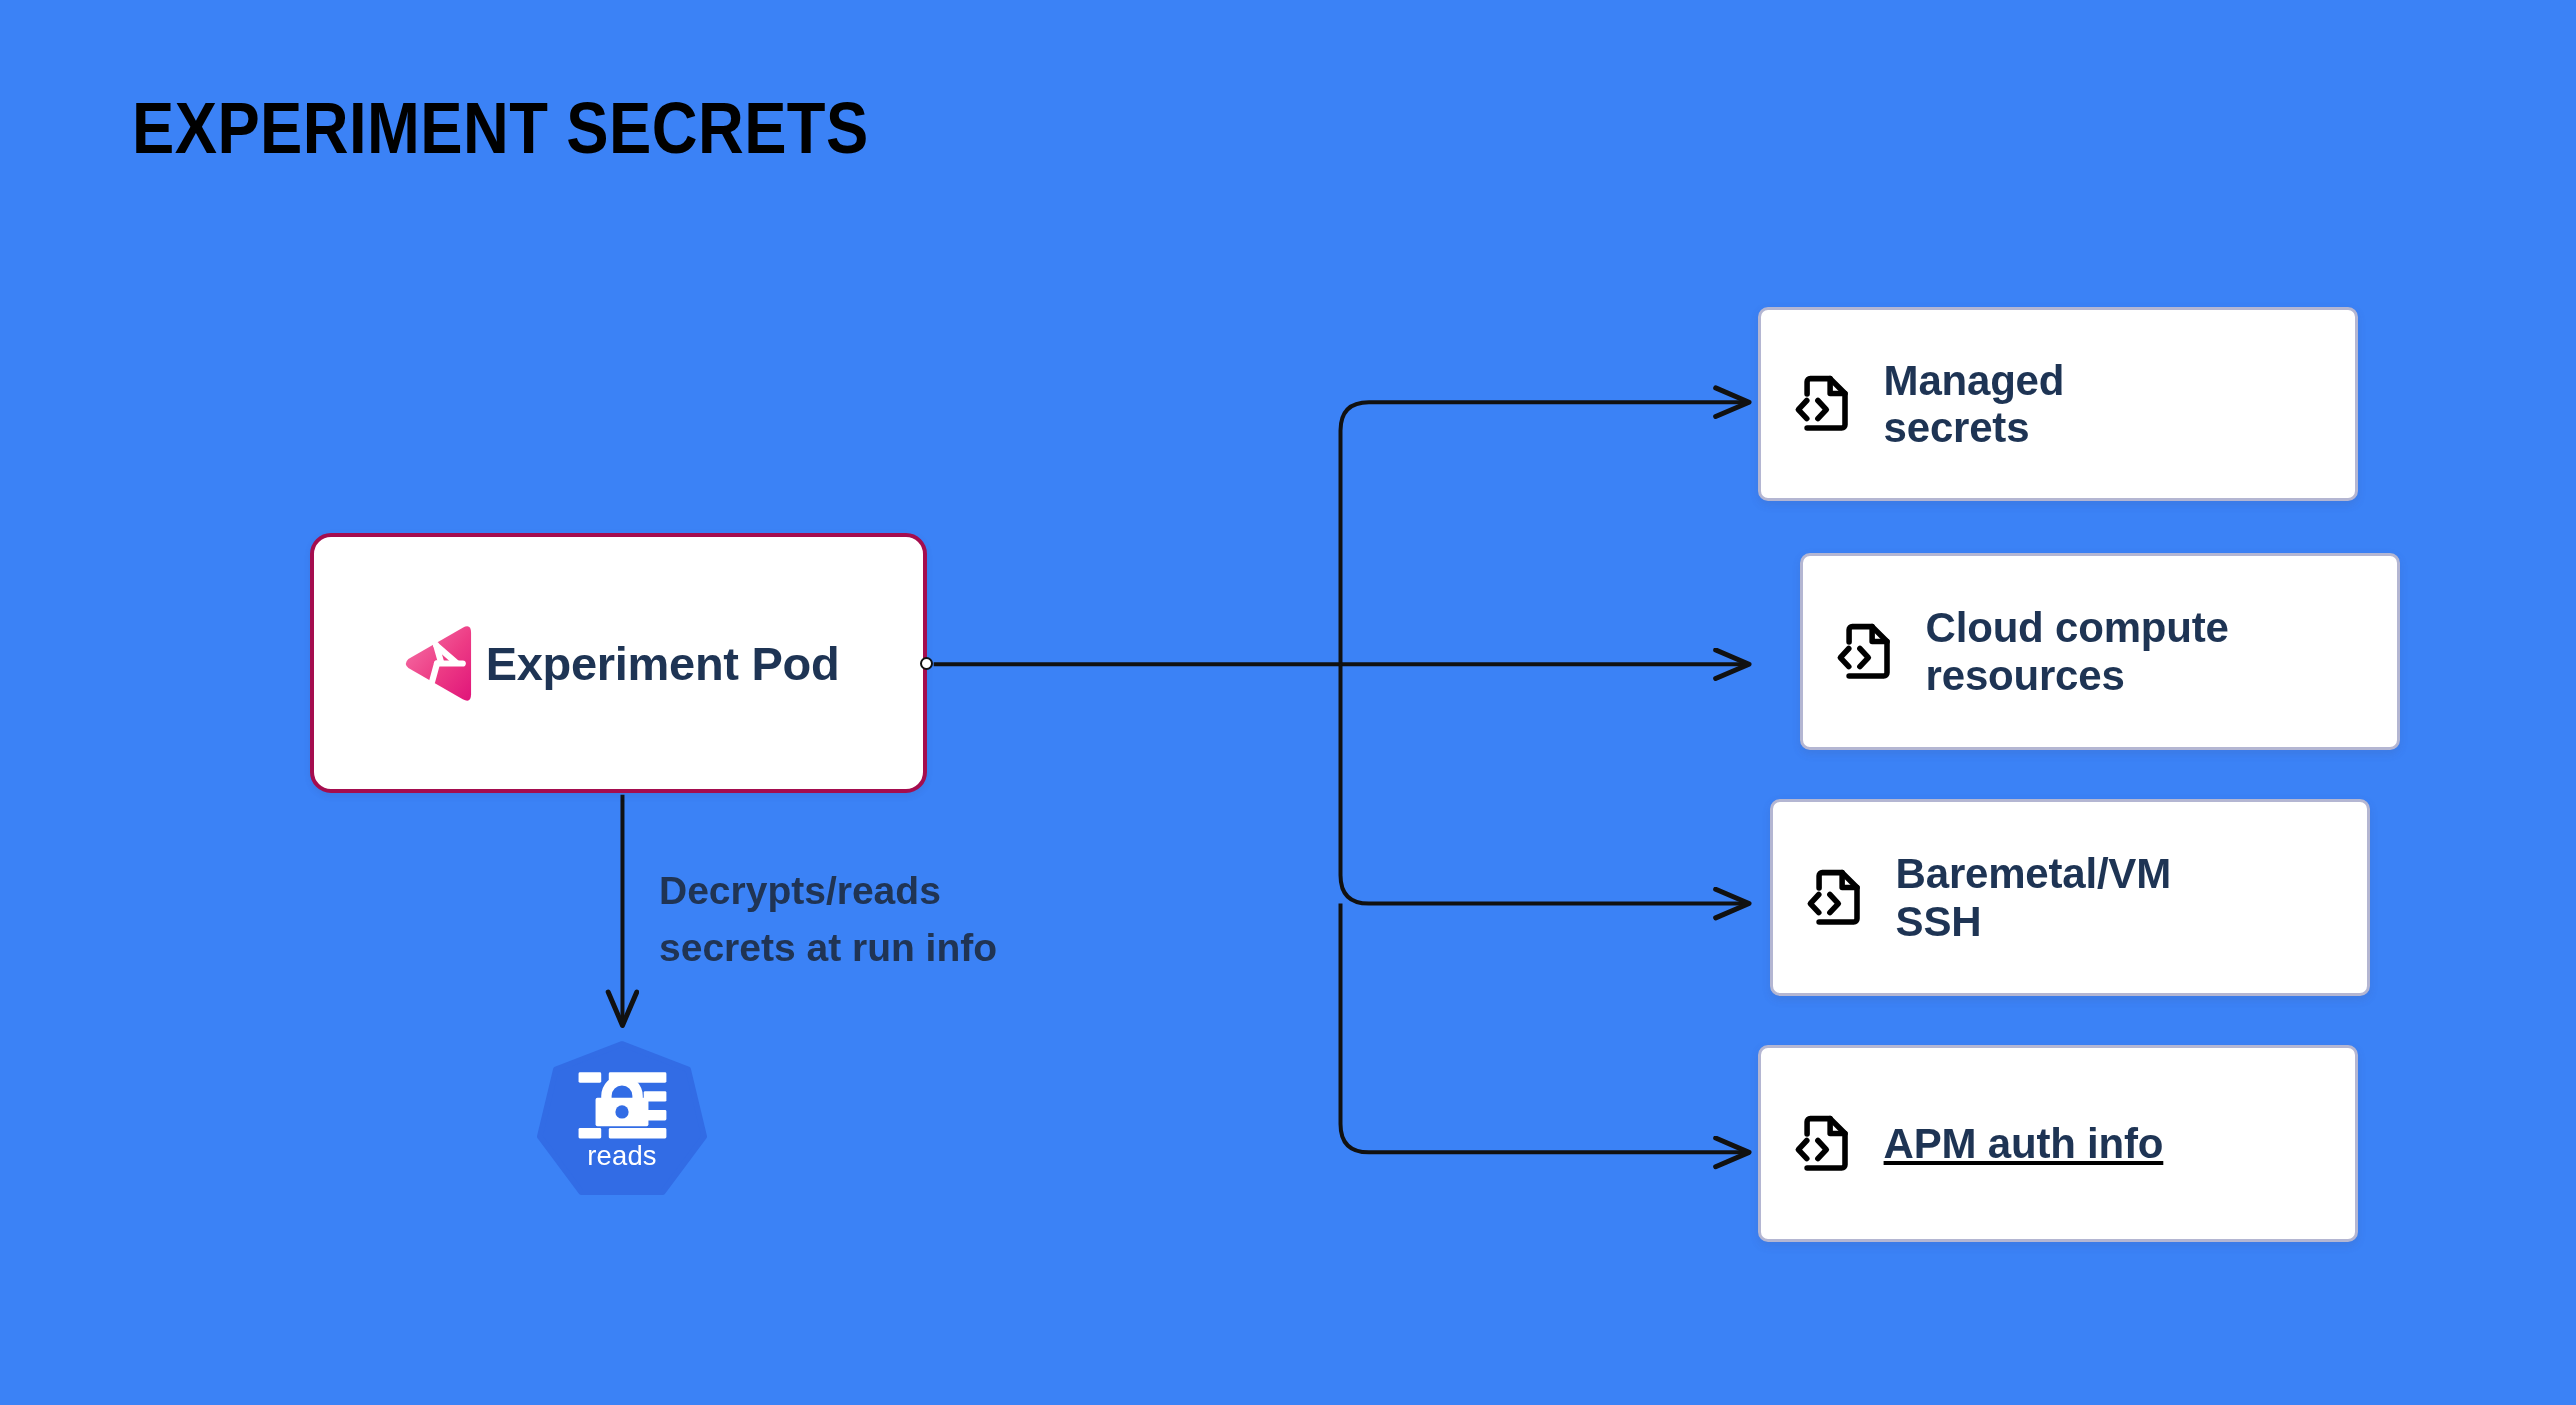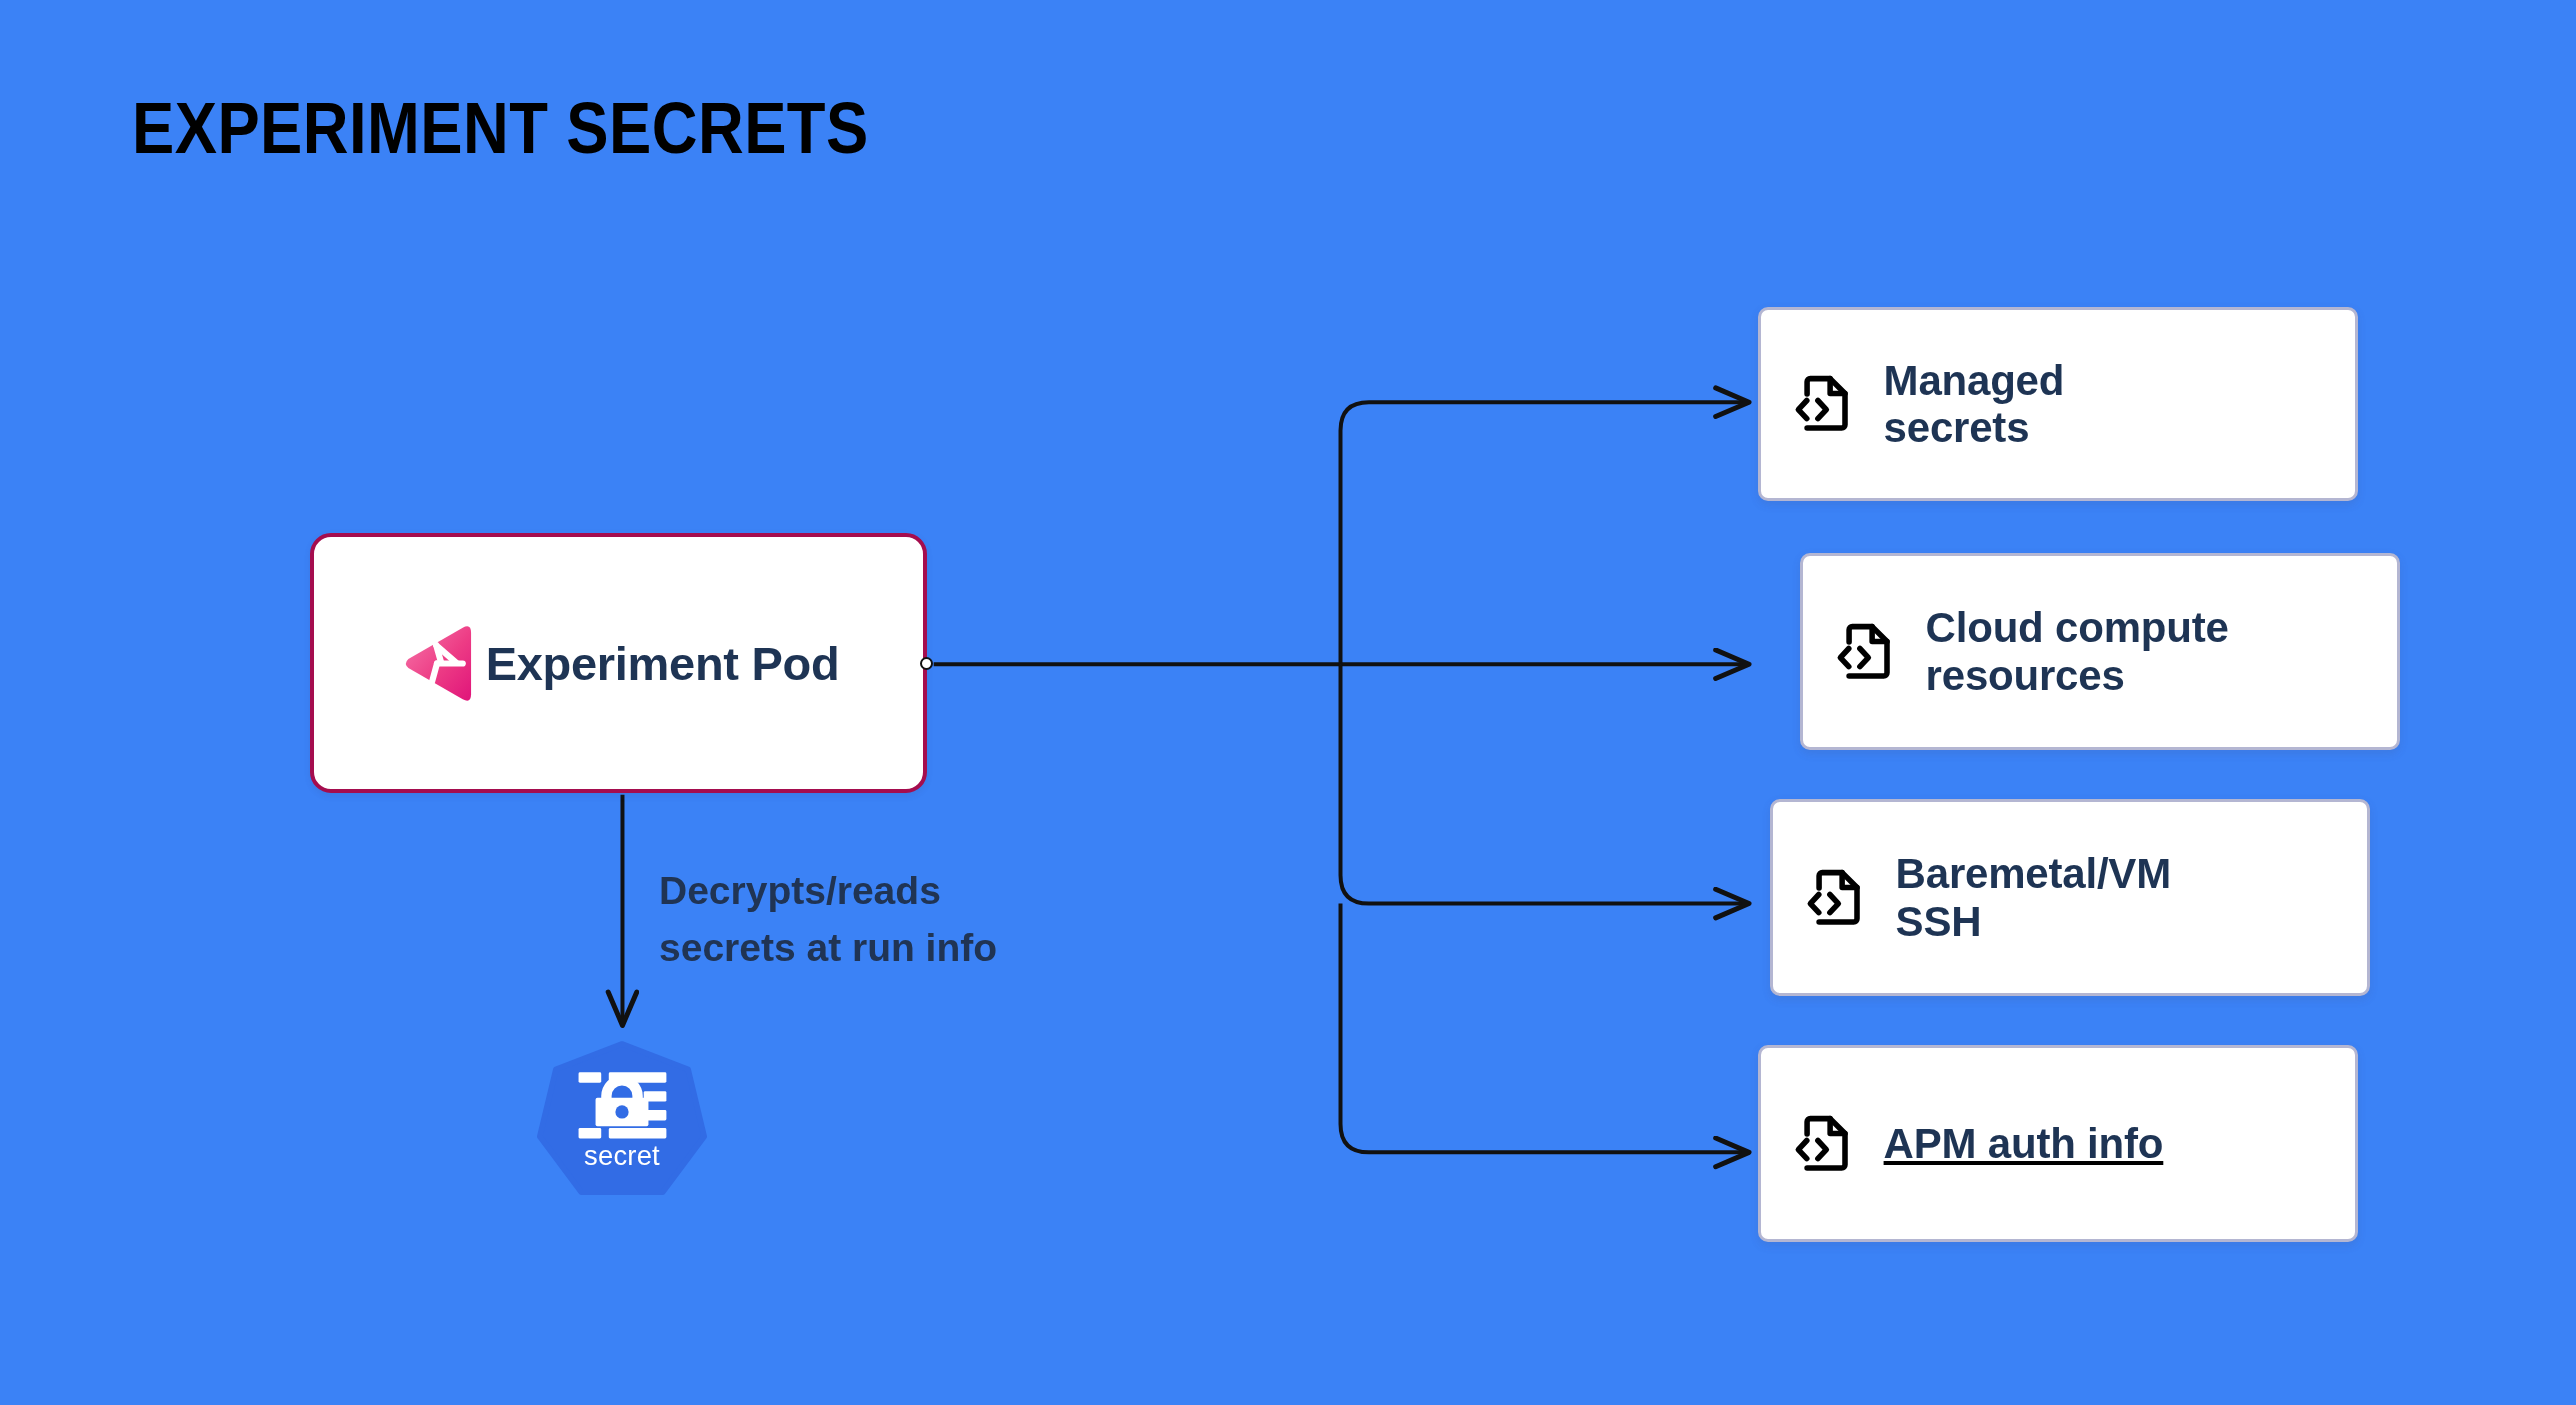--- a/index.html
+++ b/index.html
@@ -231,21 +231,21 @@
         <rect x="44" y="92" width="24" height="11" rx="1.5"></rect>
         <rect x="76" y="92" width="61" height="11" rx="1.5"></rect>
 
         <path d="M68 58 a22 22 0 0 1 44 0 L112 62 L101 62 L101 58 a11 11 0 0 0 -22 0 L79 62 L68 62 Z"></path>
 
         <rect x="62" y="60" width="56" height="30" rx="2"></rect>
 
         <circle cx="90" cy="75" r="7" fill="#326CE5"></circle>
       </g>
     </svg>
-    <div id="secret-label">secret</div>
+    <div id="secret-label">reads</div>
   </div>
 
   <div class="target-card" id="card-managed-services">
     <svg class="card-icon" viewBox="0 0 24 24" xmlns="http://www.w3.org/2000/svg" fill="none" stroke="#000000" stroke-width="1.9" stroke-linecap="round" stroke-linejoin="round">
       <path d="M6.2 8.6 V4.4 A1.1 1.1 0 0 1 7.3 3.3 H14.1 L19.2 8.4 V19.1 A1.1 1.1 0 0 1 18.1 20.2 H6.2"></path>
       <path d="M14.1 3.3 V8.4 H19.2"></path>
       <path d="M6.1 10.8 L3.2 13.9 L6.1 17"></path>
       <path d="M9.9 10.8 L12.8 13.9 L9.9 17"></path>
     </svg>
     <div class="card-label">

